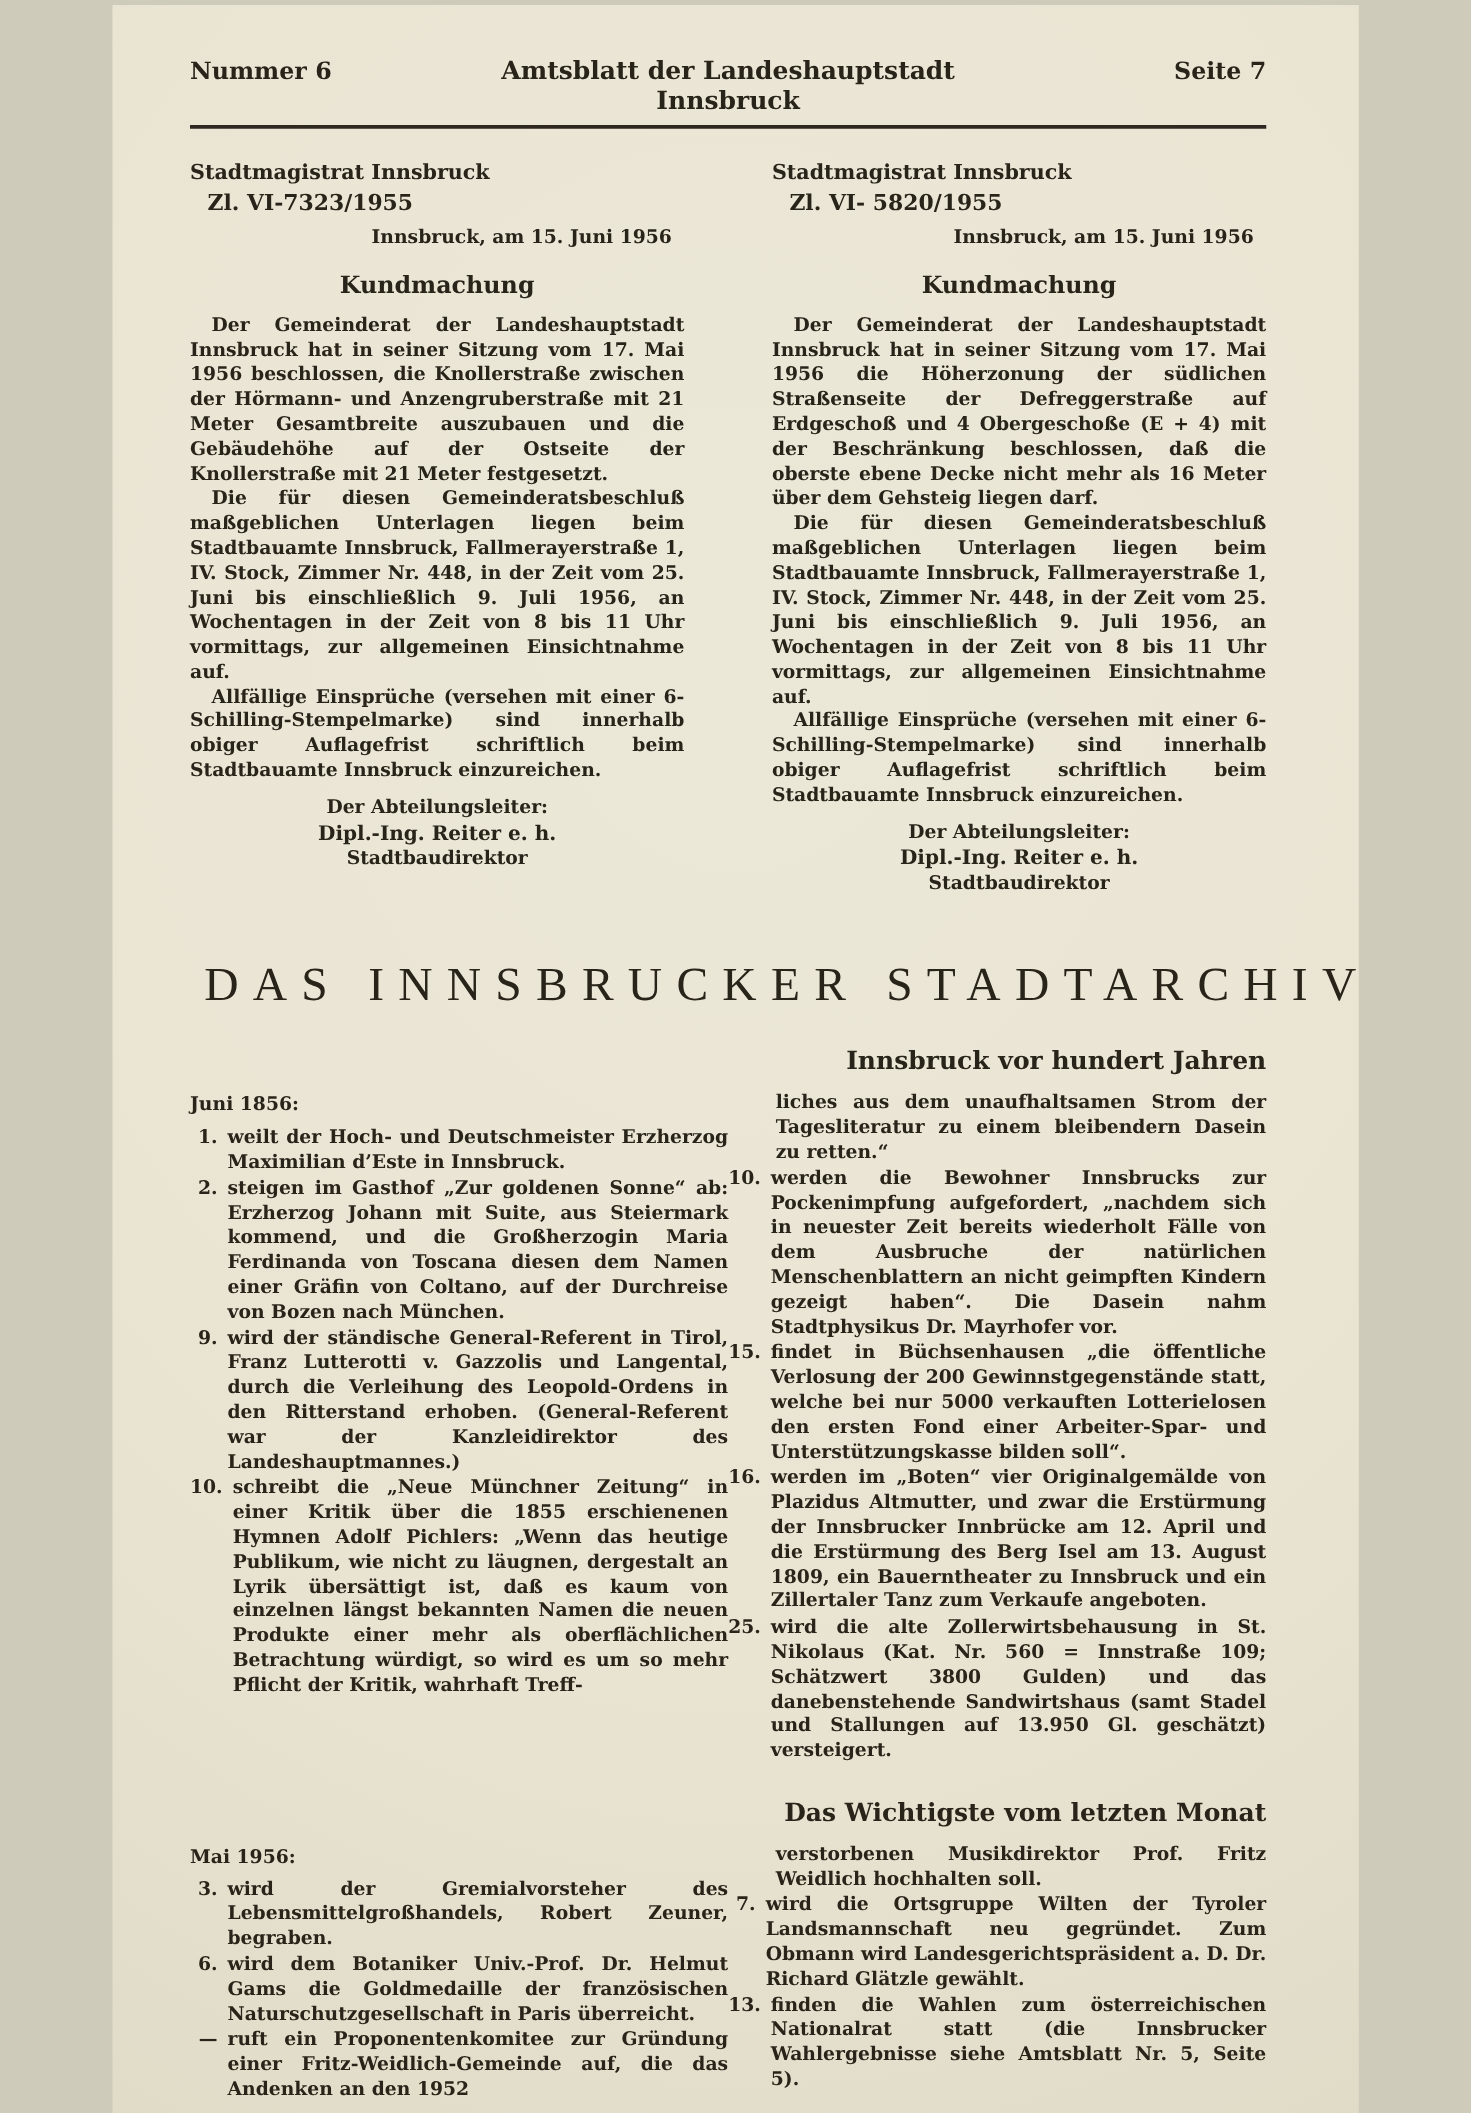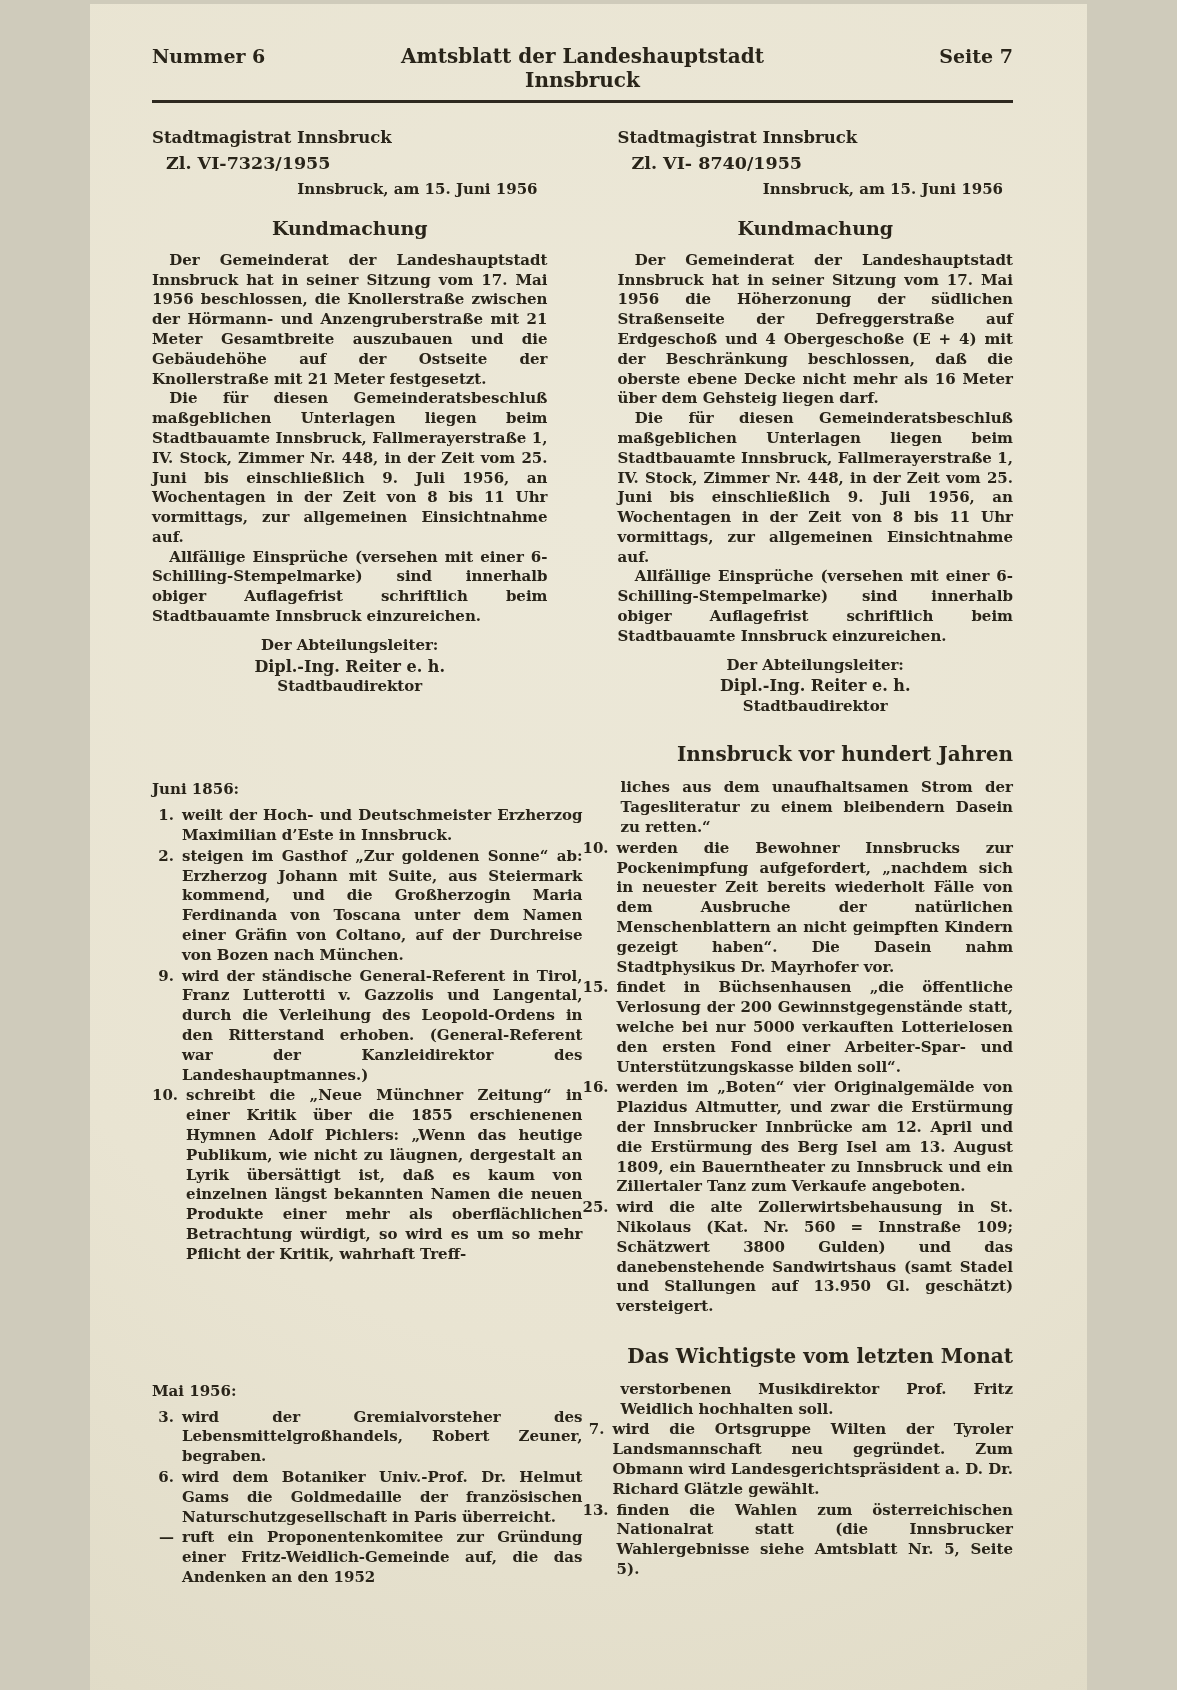--- a/index.html
+++ b/index.html
@@ -69,48 +69,49 @@
       <p class="para">Allfällige Einsprüche (versehen mit einer 6-Schilling-Stempelmarke) sind innerhalb obiger Auflagefrist schriftlich beim Stadtbauamte Innsbruck einzureichen.</p>
       <div class="signoff">
         <div>Der Abteilungsleiter:</div>
         <div class="name">Dipl.-Ing. Reiter e. h.</div>
         <div>Stadtbaudirektor</div>
       </div>
     </article>
 
     <article class="notice">
       <div class="office">Stadtmagistrat Innsbruck</div>
-      <div class="ref">Zl. VI- 8740/1955</div>
+      <div class="ref">Zl. VI- 5820/1955</div>
       <div class="dateline">Innsbruck, am 15. Juni 1956</div>
       <h2 class="kund">Kundmachung</h2>
       <p class="para">Der Gemeinderat der Landeshauptstadt Innsbruck hat in seiner Sitzung vom 17. Mai 1956 die Höherzonung der südlichen Straßenseite der Defreggerstraße auf Erdgeschoß und 4 Obergeschoße (E + 4) mit der Beschränkung beschlossen, daß die oberste ebene Decke nicht mehr als 16 Meter über dem Gehsteig liegen darf.</p>
       <p class="para">Die für diesen Gemeinderatsbeschluß maßgeblichen Unterlagen liegen beim Stadtbauamte Innsbruck, Fallmerayerstraße 1, IV. Stock, Zimmer Nr. 448, in der Zeit vom 25. Juni bis einschließlich 9. Juli 1956, an Wochentagen in der Zeit von 8 bis 11 Uhr vormittags, zur allgemeinen Einsichtnahme auf.</p>
       <p class="para">Allfällige Einsprüche (versehen mit einer 6-Schilling-Stempelmarke) sind innerhalb obiger Auflagefrist schriftlich beim Stadtbauamte Innsbruck einzureichen.</p>
       <div class="signoff">
         <div>Der Abteilungsleiter:</div>
         <div class="name">Dipl.-Ing. Reiter e. h.</div>
         <div>Stadtbaudirektor</div>
       </div>
     </article>
 
   </section>
 
   <section>
+    <h1 class="arch-title">DAS INNSBRUCKER STADTARCHIV</h1>
 
     <h2 class="sec-head">Innsbruck vor hundert Jahren</h2>
     <div class="cols">
       <div class="col">
         <div class="date-label">Juni 1856:</div>
         <div class="item">
           <span class="num">1.</span>
           <span class="txt">weilt der Hoch- und Deutschmeister Erzherzog Maximilian d’Este in Innsbruck.</span>
         </div>
         <div class="item">
           <span class="num">2.</span>
-          <span class="txt">steigen im Gasthof „Zur goldenen Sonne“ ab: Erzherzog Johann mit Suite, aus Steiermark kommend, und die Großherzogin Maria Ferdinanda von Toscana unter dem Namen einer Gräfin von Coltano, auf der Durchreise von Bozen nach München.</span>
+          <span class="txt">steigen im Gasthof „Zur goldenen Sonne“ ab: Erzherzog Johann mit Suite, aus Steiermark kommend, und die Großherzogin Maria Ferdinanda von Toscana diesen dem Namen einer Gräfin von Coltano, auf der Durchreise von Bozen nach München.</span>
         </div>
         <div class="item">
           <span class="num">9.</span>
           <span class="txt">wird der ständische General-Referent in Tirol, Franz Lutterotti v. Gazzolis und Langental, durch die Verleihung des Leopold-Ordens in den Ritterstand erhoben. (General-Referent war der Kanzleidirektor des Landeshauptmannes.)</span>
         </div>
         <div class="item">
           <span class="num">10.</span>
           <span class="txt">schreibt die „Neue Münchner Zeitung“ in einer Kritik über die 1855 erschienenen Hymnen Adolf Pichlers: „Wenn das heutige Publikum, wie nicht zu läugnen, dergestalt an Lyrik übersättigt ist, daß es kaum von einzelnen längst bekannten Namen die neuen Produkte einer mehr als oberflächlichen Betrachtung würdigt, so wird es um so mehr Pflicht der Kritik, wahrhaft Treff-</span>
         </div>
       </div>

